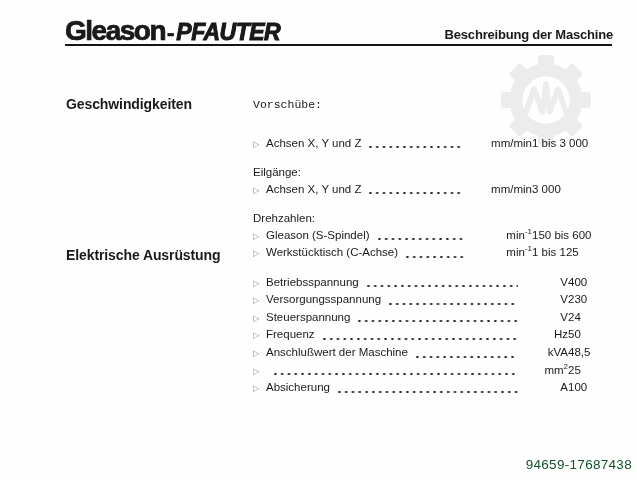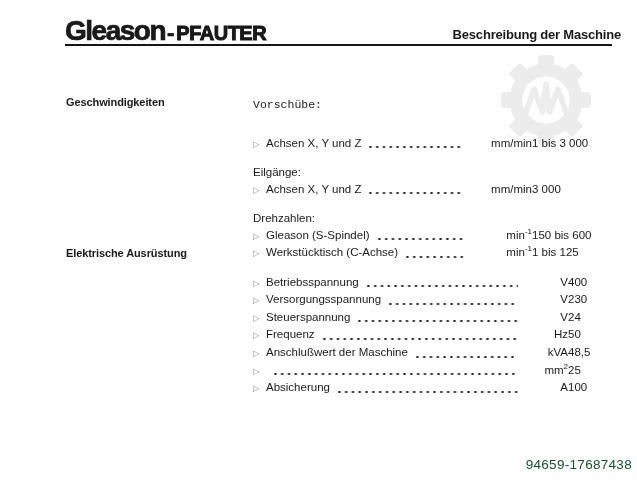--- a/index.html
+++ b/index.html
@@ -16,39 +16,39 @@
   .logo { position:absolute; left:65px; top:15px; white-space:nowrap; }
   .logo-gleason {
     font-size:28px; font-weight:bold; letter-spacing:-1.5px;
     -webkit-text-stroke:0.7px #111;
   }
   .logo-hyphen {
     font-size:22px; font-weight:bold; margin:0 2px;
     -webkit-text-stroke:0.7px #111;
   }
   .logo-pfauter {
-    font-size:20px; font-weight:bold; letter-spacing:-0.5px;
+    font-size:23px; font-weight:bold; letter-spacing:-0.5px;font-style:italic;
     -webkit-text-stroke:0.9px #111;
   }
   .header-title {
-    position:absolute; top:27px; right:16px;
+    position:absolute; top:27px; right:24px;
     font-size:13px; font-weight:bold; letter-spacing:-0.2px;
   }
   .rule {
     position:absolute; left:65px; top:44px; width:547px; height:2px;
     background:#151515;
   }
 
   
   .watermark { position:absolute; left:498px; top:55px; width:96px; height:90px; }
 
   
   .side-heading {
     position:absolute; left:66px;
-    font-weight:bold; font-size:11px; letter-spacing:-0.1px;
+    font-weight:bold; font-size:14px; letter-spacing:-0.1px;
     white-space:nowrap;
   }
   .side-1 { top:96px; }
   .side-2 { top:247px; }
 
   
   .content {
     position:absolute; left:253px; top:97px; width:357px;
     font-size:11.5px; line-height:16.6px;
   }

